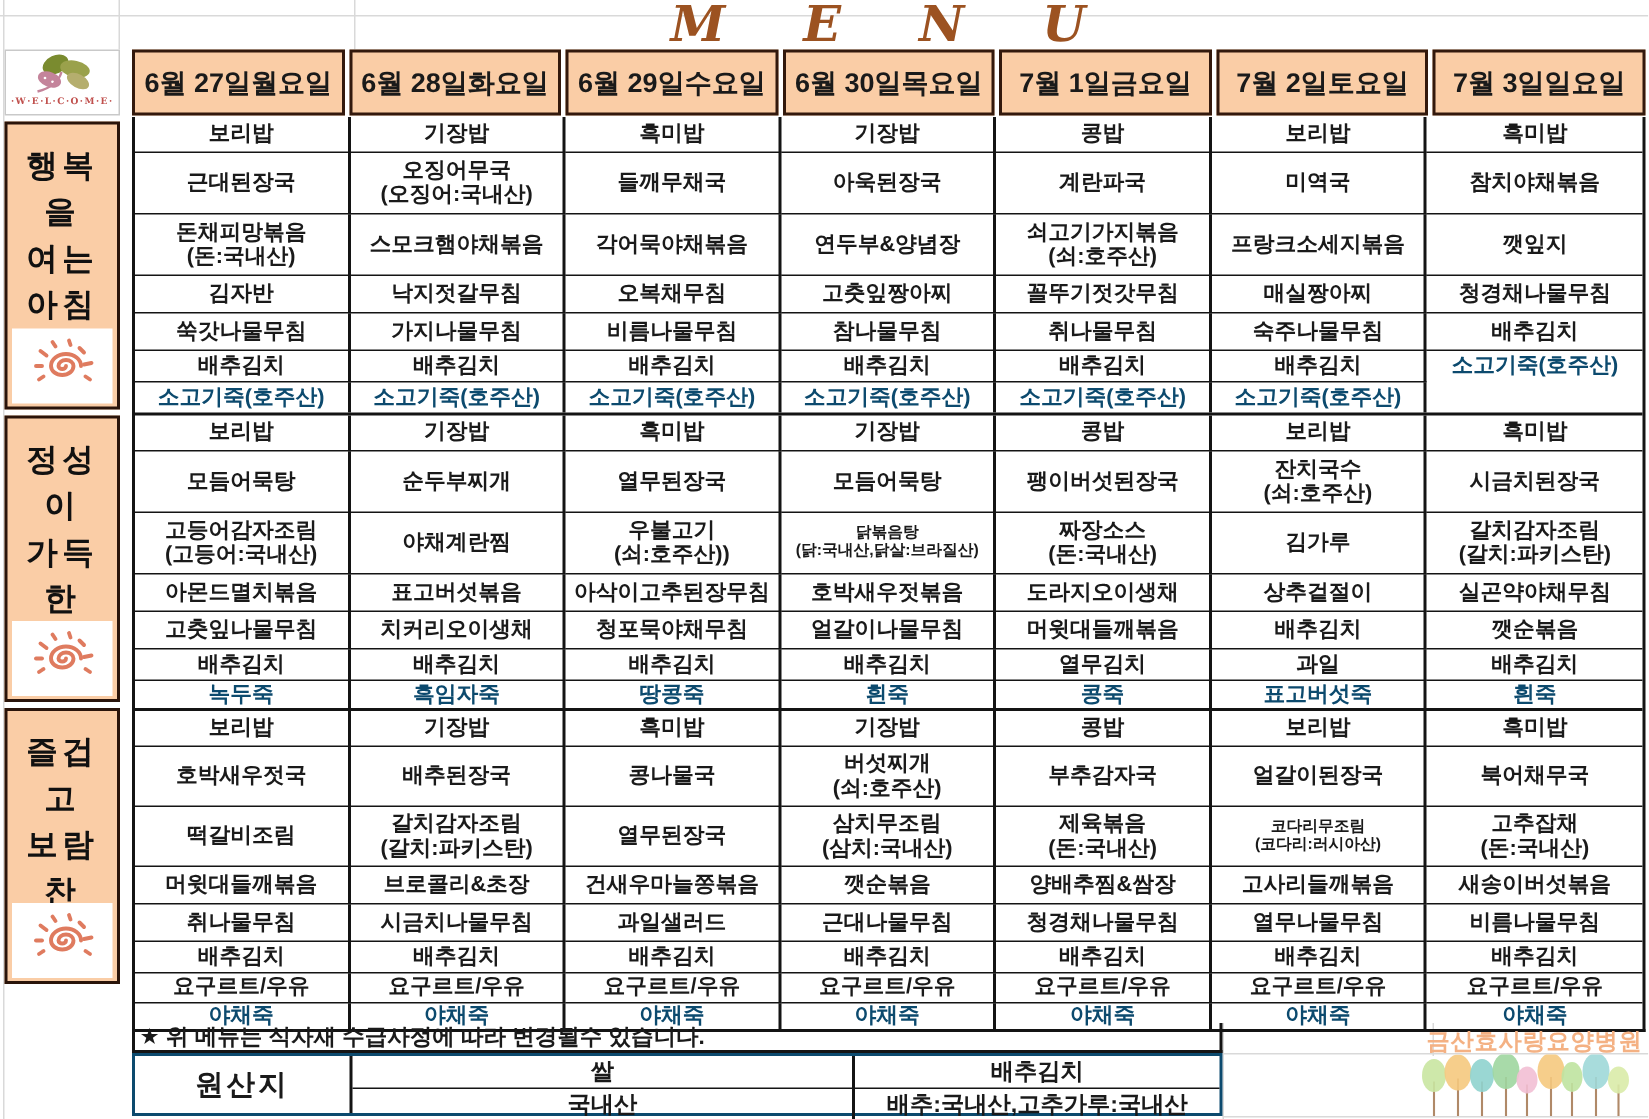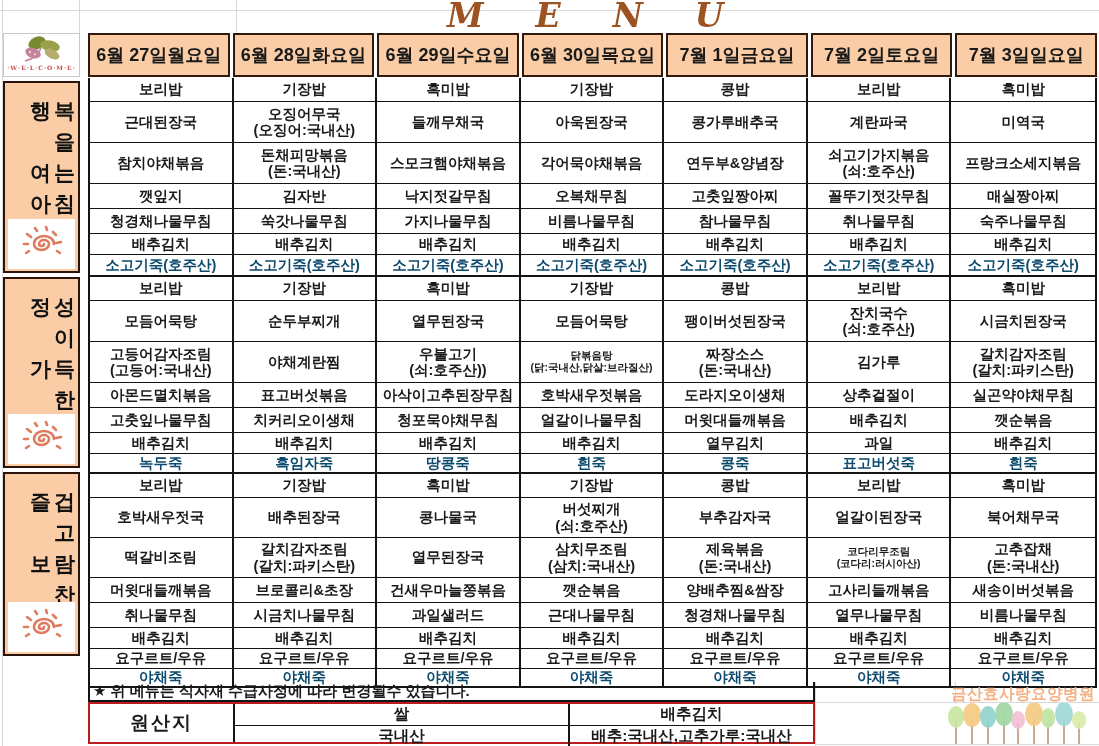--- a/index.html
+++ b/index.html
@@ -15,21 +15,21 @@
     font-size:33px; letter-spacing:52px; color:#9C5221; white-space:nowrap;
   }
   
   .logo-box{position:absolute; left:3px; top:33px; width:77px; height:44px; background:#fff;
     border:1px solid #c9c9c9; box-sizing:border-box; text-align:center;}
   .logo-box svg{display:block; margin:1px auto 0;}
   .welcome-text{font-family:"DejaVu Serif",serif; font-size:6px; letter-spacing:1px; color:#C0504D; line-height:6px;}
   
   .label-box{position:absolute; left:3px; width:77px; background:#FACDA6;
     border:2px solid #2a140a; box-sizing:border-box; overflow:hidden;}
-  .label-lines{padding-top:12px; text-align:right; font-size:21px; letter-spacing:3px; line-height:31px; color:#111;}
+  .label-lines{padding-top:12px; text-align:center; font-size:21px; letter-spacing:3px; line-height:31px; color:#111;}
   .sun-box{position:absolute; left:3px; right:3px; bottom:2px; height:50px; background:#fff;
     display:flex; align-items:center; justify-content:center;}
   
   .main-table{position:absolute; left:88px; top:33px; width:1009px;}
   .header-row{display:grid; grid-template-columns:repeat(7,1fr); column-gap:3px; height:44px;}
   .header-cell{background:#FACDA6; border:2.5px solid #33190d; box-sizing:border-box;
     display:flex; flex-direction:row; align-items:center; justify-content:center; line-height:18px; font-size:18px;}
   .sections{border:2.5px solid #141414; border-top:none; margin-top:1px;}
   .section-grid{display:grid; grid-template-columns:repeat(7,1fr); border-top:2.5px solid #141414;}
   .section-grid:first-child{border-top:none;}
@@ -39,21 +39,21 @@
   .cell:nth-child(7n){border-right:none;}
   .section-grid .cell:nth-last-child(-n+7){border-bottom:none;}
   .cell.sm{font-size:10.5px;}
   .cell.juk{color:#0c4a6e;}
   
   .note-row{position:absolute; left:88px; top:682px; width:727px; height:20px; box-sizing:border-box;
     border:2px solid #141414; border-top:none; display:flex; align-items:center; padding-left:3px; font-size:15px;}
   .hospital{position:absolute; left:951px; top:684px; width:148px; height:18px; font-size:15.5px;
     letter-spacing:0.5px; color:#F4B183; white-space:nowrap;}
   .origin-table{position:absolute; left:88px; top:702px; width:727px; height:42px; box-sizing:border-box;
-    border:2px solid #b91c1c; display:flex;}
+    border:2px solid #0c4a6e; display:flex;}
   .o-label{width:145px; border-right:2px solid #141414; box-sizing:border-box;
     display:flex; align-items:center; justify-content:center; font-size:19px; letter-spacing:2px;}
   .o-grid{flex:1; display:grid; grid-template-columns:335px 1fr; grid-template-rows:1fr 1fr;}
   .o-cell{display:flex; align-items:center; justify-content:center; font-size:15.5px; box-sizing:border-box;}
   .o-cell.rb{border-right:2px solid #141414;}
   .o-cell.bb{border-bottom:1.5px solid #141414;}
   .trees{position:absolute; left:948px; top:703px;}
 </style>
 </head>
 <body>
@@ -196,21 +196,20 @@
           <div class="cell">흑미밥</div>
           <div class="cell">기장밥</div>
           <div class="cell">콩밥</div>
           <div class="cell">보리밥</div>
           <div class="cell">흑미밥</div>
           <div class="cell">근대된장국</div>
           <div class="cell">오징어무국
 (오징어:국내산)</div>
           <div class="cell">들깨무채국</div>
           <div class="cell">아욱된장국</div>
-          <div class="cell">콩가루배추국</div>
           <div class="cell">계란파국</div>
           <div class="cell">미역국</div>
           <div class="cell">참치야채볶음</div>
           <div class="cell">돈채피망볶음
 (돈:국내산)</div>
           <div class="cell">스모크햄야채볶음</div>
           <div class="cell">각어묵야채볶음</div>
           <div class="cell">연두부&amp;양념장</div>
           <div class="cell">쇠고기가지볶음
 (쇠:호주산)</div>

